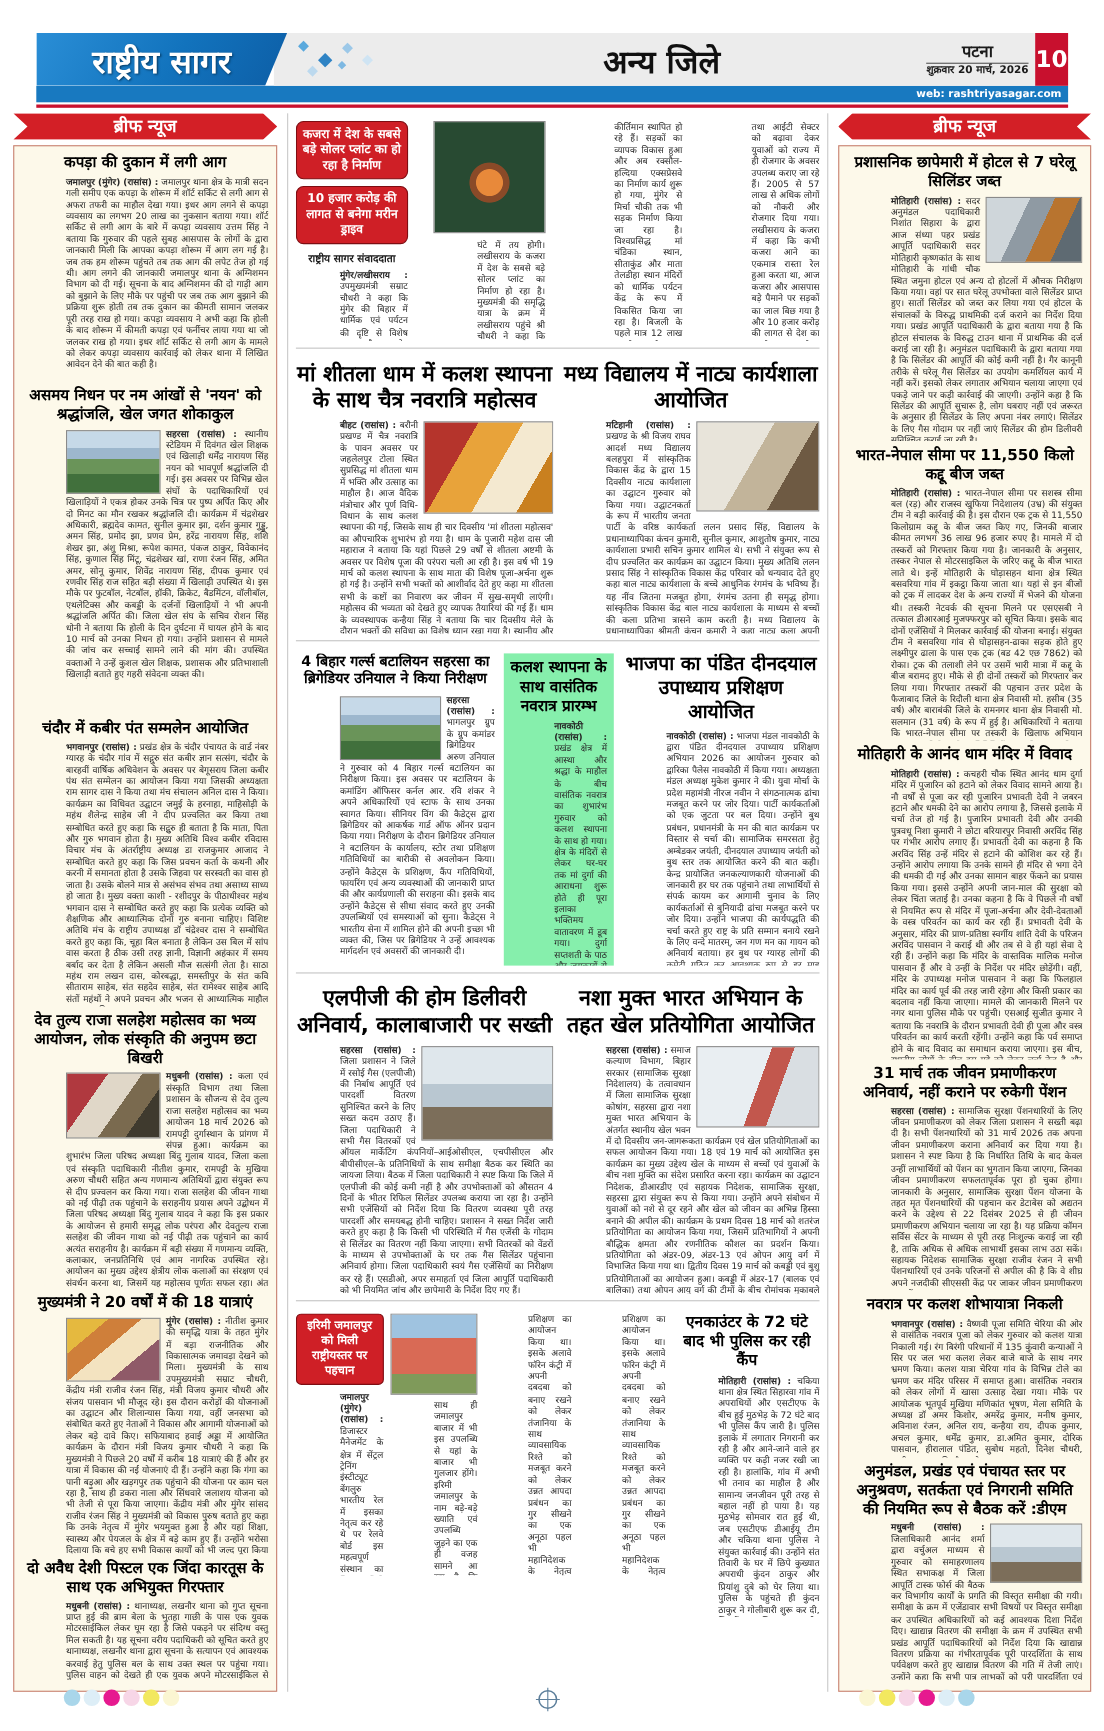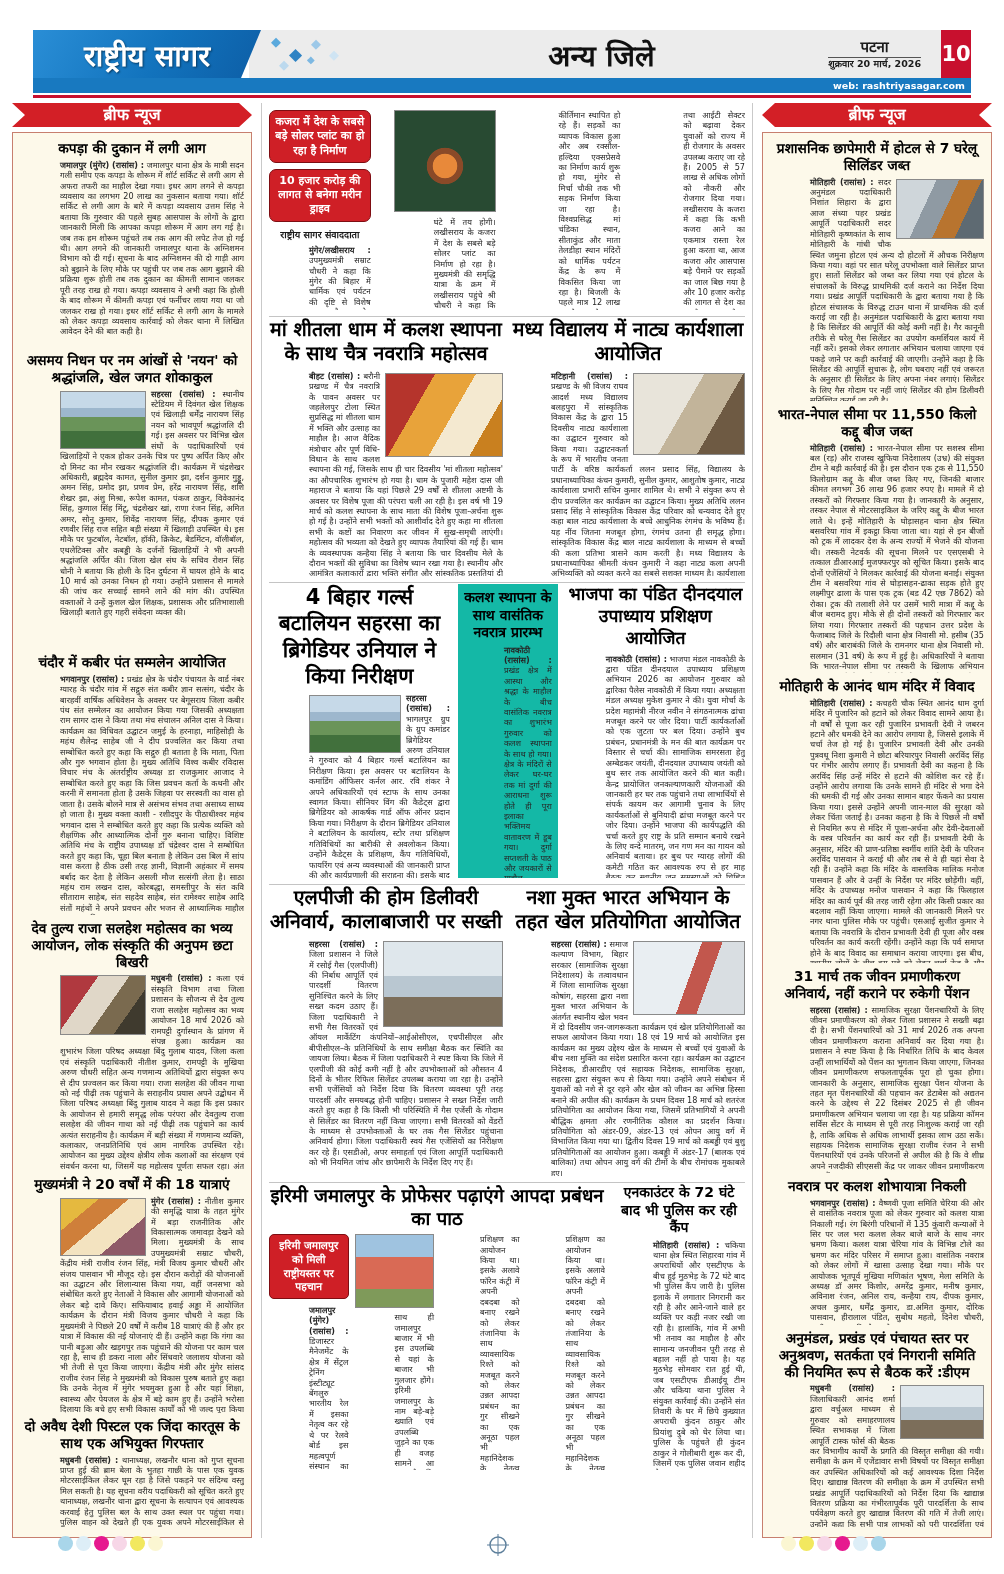--- a/index.html
+++ b/index.html
@@ -12,21 +12,21 @@
   .brand { width:228px; background:linear-gradient(120deg,#2a8ed6 0%,#1273bd 55%,#0d5ea6 100%);
            color:#fff; display:flex; align-items:center; justify-content:center;
            font-size:29px; font-weight:800; clip-path:polygon(0 0,100% 0,calc(100% - 20px) 100%,0 100%);
            position:relative; z-index:2; text-shadow:1px 1px 2px #063a62;}
   .mast-mid { flex:1; background:#ececec; position:relative; display:flex; align-items:center; margin-left:-12px; }
   .dia { position:absolute; font-size:13px; }
   .d1{left:22px;top:4px;color:#5aa9dd;} .d2{left:40px;top:14px;color:#2f83c4;font-size:17px;}
   .d3{left:62px;top:6px;color:#9cc8e8;} .d4{left:30px;top:27px;color:#bcd9ee;}
   .d5{left:58px;top:24px;color:#7db8e2;font-size:10px;} .d6{left:80px;top:17px;color:#cfe4f3;}
   .section-title { position:absolute; left:13px; right:0; text-align:center; font-size:29px; font-weight:800; color:#101010; }
-  .city-date { margin-left:auto; text-align:center; padding-right:20px; z-index:1; line-height:1.25; }
+  .city-date { margin-left:auto; text-align:center; padding-right:6px; z-index:1; line-height:1.25; }
   .city { font-size:15px; font-weight:800; border-bottom:1px solid #555; padding:0 14px; }
   .date { font-size:9.5px; font-weight:700; }
   .page-num { width:30px; background:#c8102e; color:#fff; display:flex; align-items:center; justify-content:center;
               font-size:21px; font-weight:800; }
   .web-strip { height:15px; background:#1879c0; color:#fff; font-size:9.5px; font-weight:700;
                text-align:right; line-height:15px; padding-right:6px; }
   .red-rule { height:3px; background:#c8102e; margin-top:2px; }
   
   .content { display:grid; grid-template-columns:240px 1fr 230px; gap:9px; margin:5px 12px 0; height:1402px; }
   .colsep { border-left:1px solid #c9c9c9; border-right:1px solid #c9c9c9; padding:0 7px; }
@@ -53,25 +53,25 @@
   .ph-bldg { background:linear-gradient(#9fc3e0 0 30%,#d96a55 30% 75%,#7f9a5a 75% 100%); }
   .ph-dais { background:linear-gradient(110deg,#e9eef2 0 50%,#c2574d 50% 65%,#d9dee2 65% 100%); }
   
   .lead h1 { font-size:37px; line-height:1.2; font-weight:800; text-align:center; color:#000; letter-spacing:-0.5px; }
   .lead-body { display:grid; grid-template-columns:1fr 1fr 1fr 1fr; gap:23px; margin-top:7px; height:200px; overflow:hidden; }
   .red-box { background:#cf1f26; color:#fff; font-weight:800; font-size:11px; line-height:1.3; text-align:center;
              border-radius:7px; border:1.5px solid #7e0d12; padding:4px 5px; margin-bottom:6px; }
   .byline { text-align:center; font-weight:800; font-size:9.5px; margin:2px 0 4px; }
   .lead-photo { height:102px; margin-bottom:5px;
      background:radial-gradient(circle at 50% 55%, #e8893a 0 16%, #8a4a28 17% 24%, #284a32 25% 100%); }
-  .crow { display:grid; gap:8px; border-top:1px solid #c4c4c4; margin-top:6px; padding-top:1px; overflow:hidden; }
+  .crow { display:grid; gap:8px; border-top:1px solid #c4c4c4; margin-top:6px; padding-top:11px; overflow:hidden; }
   .c-art h2 { font-size:19.5px; line-height:1.25; font-weight:800; text-align:center; color:#000; margin-bottom:4px; }
   .c-art h4 { font-size:14px; line-height:1.25; font-weight:800; text-align:center; color:#000; margin-bottom:3px; }
   .c-art { overflow:hidden; }
-  .blue-box { background:#14b8a6; padding:5px 6px; height:100%; }
+  .blue-box { background:#86efac; padding:5px 6px; height:100%; }
   .row2 { grid-template-columns:1fr 1fr; height:260px; }
   .row3 { grid-template-columns:38% 21% 1fr; height:296px; }
   .row4 { grid-template-columns:1fr 1fr; height:292px; }
   .row5 { grid-template-columns:1fr 132px; height:288px; }
   .irimi-cols { display:grid; grid-template-columns:repeat(4,1fr); gap:6px; overflow:hidden; height:238px; }
   .red-box.sm { font-size:10.5px; border-radius:5px; }
   .irimi-photo { height:74px; margin-bottom:4px; }
   
   .footer { position:absolute; left:0; right:0; bottom:18px; height:22px; }
   .dots { position:absolute; top:2px; display:flex; gap:3px; }
@@ -164,21 +164,21 @@
           <p class="body"><span class="ph ph-temple fr" style="width:118px;height:84px"></span><b class="dateline">बीहट (रासांस) :</b> <span>बरौनी प्रखण्ड में चैत्र नवरात्रि के पावन अवसर पर जहलेलपुर टोला स्थित सुप्रसिद्ध मां शीतला धाम में भक्ति और उत्साह का माहौल है। आज वैदिक मंत्रोचार और पूर्ण विधि-विधान के साथ कलश स्थापना की गई, जिसके साथ ही चार दिवसीय 'मां शीतला महोत्सव' का औपचारिक शुभारंभ हो गया है। धाम के पुजारी महेश दास जी महाराज ने बताया कि यहां पिछले 29 वर्षों से शीतला अष्टमी के अवसर पर विशेष पूजा की परंपरा चली आ रही है। इस वर्ष भी 19 मार्च को कलश स्थापना के साथ माता की विशेष पूजा-अर्चना शुरू हो गई है। उन्होंने सभी भक्तों को आशीर्वाद देते हुए कहा मा शीतला सभी के कष्टों का निवारण कर जीवन में सुख-समृधी लाएंगी। महोत्सव की भव्यता को देखते हुए व्यापक तैयारियां की गई हैं। धाम के व्यवस्थापक कन्हैया सिंह ने बताया कि चार दिवसीय मेले के दौरान भक्तों की सुविधा का विशेष ध्यान रखा गया है। स्थानीय और आमंत्रित कलाकारों द्वारा भक्ति संगीत और सांस्कृतिक प्रस्तुतियां दी जाएंगी। कलश स्थापना के इस पावन अवसर पर मुख्य रूप से हंसराज निषाद, बक्लू सिंह (सभापति), राम सुधीर सिंह, पशुपति सिंह, कैलाश दास सहित अन्य उपस्थित थे।</span></p>
         </article>
         <article class="c-art">
           <h2>मध्य विद्यालय में नाट्य कार्यशाला आयोजित</h2>
           <p class="body"><span class="ph ph-room fr" style="width:112px;height:82px"></span><b class="dateline">मटिहानी (रासांस) :</b> <span>प्रखण्ड के श्री विजय राघव आदर्श मध्य विद्यालय बलहपुरा में सांस्कृतिक विकास केंद्र के द्वारा 15 दिवसीय नाट्य कार्यशाला का उद्घाटन गुरुवार को किया गया। उद्घाटनकर्ता के रूप में भारतीय जनता पार्टी के वरिष्ठ कार्यकर्ता ललन प्रसाद सिंह, विद्यालय के प्रधानाध्यापिका कंचन कुमारी, सुनील कुमार, आशुतोष कुमार, नाट्य कार्यशाला प्रभारी सचिन कुमार शामिल थे। सभी ने संयुक्त रूप से दीप प्रज्वलित कर कार्यक्रम का उद्घाटन किया। मुख्य अतिथि ललन प्रसाद सिंह ने सांस्कृतिक विकास केंद्र परिवार को धन्यवाद देते हुए कहा बाल नाट्य कार्यशाला के बच्चे आधुनिक रंगमंच के भविष्य हैं। यह नींव जितना मजबूत होगा, रंगमंच उतना ही समृद्ध होगा। सांस्कृतिक विकास केंद्र बाल नाट्य कार्यशाला के माध्यम से बच्चों की कला प्रतिभा त्रासने काम करती है। मध्य विद्यालय के प्रधानाध्यापिका श्रीमती कंचन कुमारी ने कहा नाट्य कला अपनी अभिव्यक्ति को व्यक्त करने का सबसे सशक्त माध्यम है। कार्यशाला के माध्यम से प्रतिभागी रंगमंच के विभिन्न आयामों से अवगत होते हैं। वहीं उच्च माध्यमिक विद्यालय के प्रधानाध्यापक आशुतोष सिंह ने कहा नाटक एक सामूहिक कला है जो समाज को नई दिशा देती है।</span></p>
         </article>
       </div>
 
       <div class="crow row3">
         <article class="c-art">
-          <h2 style="font-size:21px">4 बिहार गर्ल्स बटालियन सहरसा का ब्रिगेडियर उनियाल ने किया निरीक्षण</h2>
+          <h2 style="font-size:13px">4 बिहार गर्ल्स बटालियन सहरसा का ब्रिगेडियर उनियाल ने किया निरीक्षण</h2>
           <p class="body"><span class="ph ph-crowd fl" style="width:92px;height:58px"></span><b class="dateline">सहरसा (रासांस) :</b> <span>भागलपुर ग्रुप के ग्रुप कमांडर ब्रिगेडियर अरुण उनियाल ने गुरुवार को 4 बिहार गर्ल्स बटालियन का निरीक्षण किया। इस अवसर पर बटालियन के कमांडिंग ऑफिसर कर्नल आर. रवि शंकर ने अपने अधिकारियों एवं स्टाफ के साथ उनका स्वागत किया। सीनियर विंग की कैडेट्स द्वारा ब्रिगेडियर को आकर्षक गार्ड ऑफ ऑनर प्रदान किया गया। निरीक्षण के दौरान ब्रिगेडियर उनियाल ने बटालियन के कार्यालय, स्टोर तथा प्रशिक्षण गतिविधियों का बारीकी से अवलोकन किया। उन्होंने कैडेट्स के प्रशिक्षण, कैंप गतिविधियों, फायरिंग एवं अन्य व्यवस्थाओं की जानकारी प्राप्त की और कार्यप्रणाली की सराहना की। इसके बाद उन्होंने कैडेट्स से सीधा संवाद करते हुए उनकी उपलब्धियों एवं समस्याओं को सुना। कैडेट्स ने भारतीय सेना में शामिल होने की अपनी इच्छा भी व्यक्त की, जिस पर ब्रिगेडियर ने उन्हें आवश्यक मार्गदर्शन एवं अवसरों की जानकारी दी।</span></p>
         </article>
         <article class="c-art blue-box">
           <h4>कलश स्थापना के साथ वासंतिक नवरात्र प्रारम्भ</h4>
           <p class="body"><b class="dateline">नावकोठी (रासांस) :</b> <span>प्रखंड क्षेत्र में आस्था और श्रद्धा के माहौल के बीच वासंतिक नवरात्र का शुभारंभ गुरुवार को कलश स्थापना के साथ हो गया। क्षेत्र के मंदिरों से लेकर घर-घर तक मां दुर्गा की आराधना शुरू होते ही पूरा इलाका भक्तिमय वातावरण में डूब गया। दुर्गा सप्तशती के पाठ और जयकारों से माहौल गुंजायमान हो उठा है। एपीएम उच्चतर माध्यमिक विद्यालय नावकोठी के खेल मैदान स्थित दुर्गा मंदिर एवं समसा में मां दुर्गा की प्रतिमा स्थापित की गई है, जहां सुबह से ही श्रद्धालुओं की भीड़ उमड़ रही है। भक्त पूरे विधि-विधान से पूजा-अर्चना कर मां का आशीर्वाद प्राप्त कर रहे हैं। समसा के पंडित राम नन्दन पाठक ने बताया कि चैत्र मास के शुक्ल पक्ष की प्रतिपदा से शुरू होने वाली इस नवरात्रि को वासंतिक नवरात्र कहा जाता है।</span></p>
         </article>
         <article class="c-art">
           <h2 style="font-size:17.5px">भाजपा का पंडित दीनदयाल उपाध्याय प्रशिक्षण आयोजित</h2>
           <p class="body"><b class="dateline">नावकोठी (रासांस) :</b> <span>भाजपा मंडल नावकोठी के द्वारा पंडित दीनदयाल उपाध्याय प्रशिक्षण अभियान 2026 का आयोजन गुरुवार को द्वारिका पैलेस नावकोठी में किया गया। अध्यक्षता मंडल अध्यक्ष मुकेश कुमार ने की। युवा मोर्चा के प्रदेश महामंत्री नीरज नवीन ने संगठनात्मक ढांचा मजबूत करने पर जोर दिया। पार्टी कार्यकर्ताओं को एक जुटता पर बल दिया। उन्होंने बुथ प्रबंधन, प्रधानमंत्री के मन की बात कार्यक्रम पर विस्तार से चर्चा की। सामाजिक समरसता हेतु अम्बेडकर जयंती, दीनदयाल उपाध्याय जयंती को बुथ स्तर तक आयोजित करने की बात कही। केन्द्र प्रायोजित जनकल्याणकारी योजनाओं की जानकारी हर घर तक पहुंचाने तथा लाभार्थियों से संपर्क कायम कर आगामी चुनाव के लिए कार्यकर्ताओं से बुनियादी ढांचा मजबूत करने पर जोर दिया। उन्होंने भाजपा की कार्यपद्धति की चर्चा करते हुए राष्ट्र के प्रति सम्मान बनाये रखने के लिए वन्दे मातरम्, जन गण मन का गायन को अनिवार्य बताया। हर बुथ पर ग्यारह लोगों की कमेटी गठित कर आवश्यक रुप से हर माह बैठक कर स्थानीय जन समस्याओं को चिह्नित कर प्रदेश नेतृत्व को जानकारी देने, ससमय निष्पादन पर भी बल दिया।</span></p>
         </article>
@@ -190,21 +190,20 @@
           <p class="body"><span class="ph ph-meet fr" style="width:120px;height:86px"></span><b class="dateline">सहरसा (रासांस) :</b> <span>जिला प्रशासन ने जिले में रसोई गैस (एलपीजी) की निर्बाध आपूर्ति एवं पारदर्शी वितरण सुनिश्चित करने के लिए सख्त कदम उठाए हैं। जिला पदाधिकारी ने सभी गैस वितरकों एवं ऑयल मार्केटिंग कंपनियों–आईओसीएल, एचपीसीएल और बीपीसीएल–के प्रतिनिधियों के साथ समीक्षा बैठक कर स्थिति का जायजा लिया। बैठक में जिला पदाधिकारी ने स्पष्ट किया कि जिले में एलपीजी की कोई कमी नहीं है और उपभोक्ताओं को औसतन 4 दिनों के भीतर रिफिल सिलेंडर उपलब्ध कराया जा रहा है। उन्होंने सभी एजेंसियों को निर्देश दिया कि वितरण व्यवस्था पूरी तरह पारदर्शी और समयबद्ध होनी चाहिए। प्रशासन ने सख्त निर्देश जारी करते हुए कहा है कि किसी भी परिस्थिति में गैस एजेंसी के गोदाम से सिलेंडर का वितरण नहीं किया जाएगा। सभी वितरकों को वेंडरों के माध्यम से उपभोक्ताओं के घर तक गैस सिलेंडर पहुंचाना अनिवार्य होगा। जिला पदाधिकारी स्वयं गैस एजेंसियों का निरीक्षण कर रहे हैं। एसडीओ, अपर समाहर्ता एवं जिला आपूर्ति पदाधिकारी को भी नियमित जांच और छापेमारी के निर्देश दिए गए हैं।</span></p>
         </article>
         <article class="c-art">
           <h2>नशा मुक्त भारत अभियान के तहत खेल प्रतियोगिता आयोजित</h2>
           <p class="body"><span class="ph ph-dais fr" style="width:112px;height:74px"></span><b class="dateline">सहरसा (रासांस) :</b> <span>समाज कल्याण विभाग, बिहार सरकार (सामाजिक सुरक्षा निदेशालय) के तत्वावधान में जिला सामाजिक सुरक्षा कोषांग, सहरसा द्वारा नशा मुक्त भारत अभियान के अंतर्गत स्थानीय खेल भवन में दो दिवसीय जन-जागरूकता कार्यक्रम एवं खेल प्रतियोगिताओं का सफल आयोजन किया गया। 18 एवं 19 मार्च को आयोजित इस कार्यक्रम का मुख्य उद्देश्य खेल के माध्यम से बच्चों एवं युवाओं के बीच नशा मुक्ति का संदेश प्रसारित करना रहा। कार्यक्रम का उद्घाटन निदेशक, डीआरडीए एवं सहायक निदेशक, सामाजिक सुरक्षा, सहरसा द्वारा संयुक्त रूप से किया गया। उन्होंने अपने संबोधन में युवाओं को नशे से दूर रहने और खेल को जीवन का अभिन्न हिस्सा बनाने की अपील की। कार्यक्रम के प्रथम दिवस 18 मार्च को शतरंज प्रतियोगिता का आयोजन किया गया, जिसमें प्रतिभागियों ने अपनी बौद्धिक क्षमता और रणनीतिक कौशल का प्रदर्शन किया। प्रतियोगिता को अंडर-09, अंडर-13 एवं ओपन आयु वर्ग में विभाजित किया गया था। द्वितीय दिवस 19 मार्च को कबड्डी एवं बुशु प्रतियोगिताओं का आयोजन हुआ। कबड्डी में अंडर-17 (बालक एवं बालिका) तथा ओपन आयु वर्ग की टीमों के बीच रोमांचक मुकाबले हुए।</span></p>
         </article>
       </div>
 
       <div class="crow row5">
         <article class="c-art">
-          <h2 style="font-size:18.5px">इरिमी जमालपुर के प्रोफेसर पढ़ाएंगे आपदा प्रबंधन का पाठ</h2>
           <div class="irimi-cols">
             <div>
               <div class="red-box sm">इरिमी जमालपुर को मिली राष्ट्रीयस्तर पर पहचान</div>
               <p class="body"><b class="dateline">जमालपुर (मुंगेर) (रासांस) :</b> <span>डिजास्टर मैनेजमेंट के क्षेत्र में सेंट्रल ट्रेनिंग इंस्टीट्यूट बेंगलुरु भारतीय रेल में इसका नेतृत्व कर रहे थे पर रेलवे बोर्ड इस महत्वपूर्ण संस्थान का विलय इरिमी जमालपुर में कर दिया है। भारत सरकार के इस फैसले से अब इरिमी जमालपुर का नाम देश-दुनिया में होगा। इसको लेकर रेलकर्मियों में हर्ष है। कहने को तो मतलब हुआ कि डिजास्टर मैनेजमेंट के नाम इस ऐतिहासिक उपलब्धि से जुड़ने से इरिमी जमालपुर के नाम इस राष्ट्रीय अंतरराष्ट्रीय स्तर पर पहचान बनेगी।</span></p>
             </div>
             <div>
               <div class="ph ph-bldg irimi-photo"></div>
               <p class="body">साथ ही जमालपुर बाजार में भी इस उपलब्धि से यहां के बाजार भी गुलजार होंगे। इरिमी जमालपुर के नाम बड़े-बड़े ख्याति एवं उपलब्धि जुड़ने का एक ही वजह सामने आ रहा है कि जब वर्ष के कुशल नेतृत्व का मार्गदर्शिका अध्ययन कराया जाएगा। इस उपलब्धि जुड़ा है। इसके पहले अंतरराष्ट्रीय स्तर पर भी इरिमी जमालपुर को मिली एक और बड़ी पहचान बनी थी।</p>
             </div>
             <p class="body">प्रशिक्षण का आयोजन किया था। इसके अलावे फॉरेन कंट्री में अपनी दबदबा को बनाए रखने को लेकर तंजानिया के साथ व्यावसायिक रिश्ते को मजबूत करने को लेकर उन्नत आपदा प्रबंधन का गुर सीखने का एक अनूठा पहल भी महानिदेशक के नेतृत्व वाली टीम के डीन प्रेम प्रकाश अगवानी में किया गया था। जिसका परिणाम यह निकला की तंजानिया के 15 सदस्य वेतनिक तय प्रशिक्षण लेने पहुंचे थे।</p>

